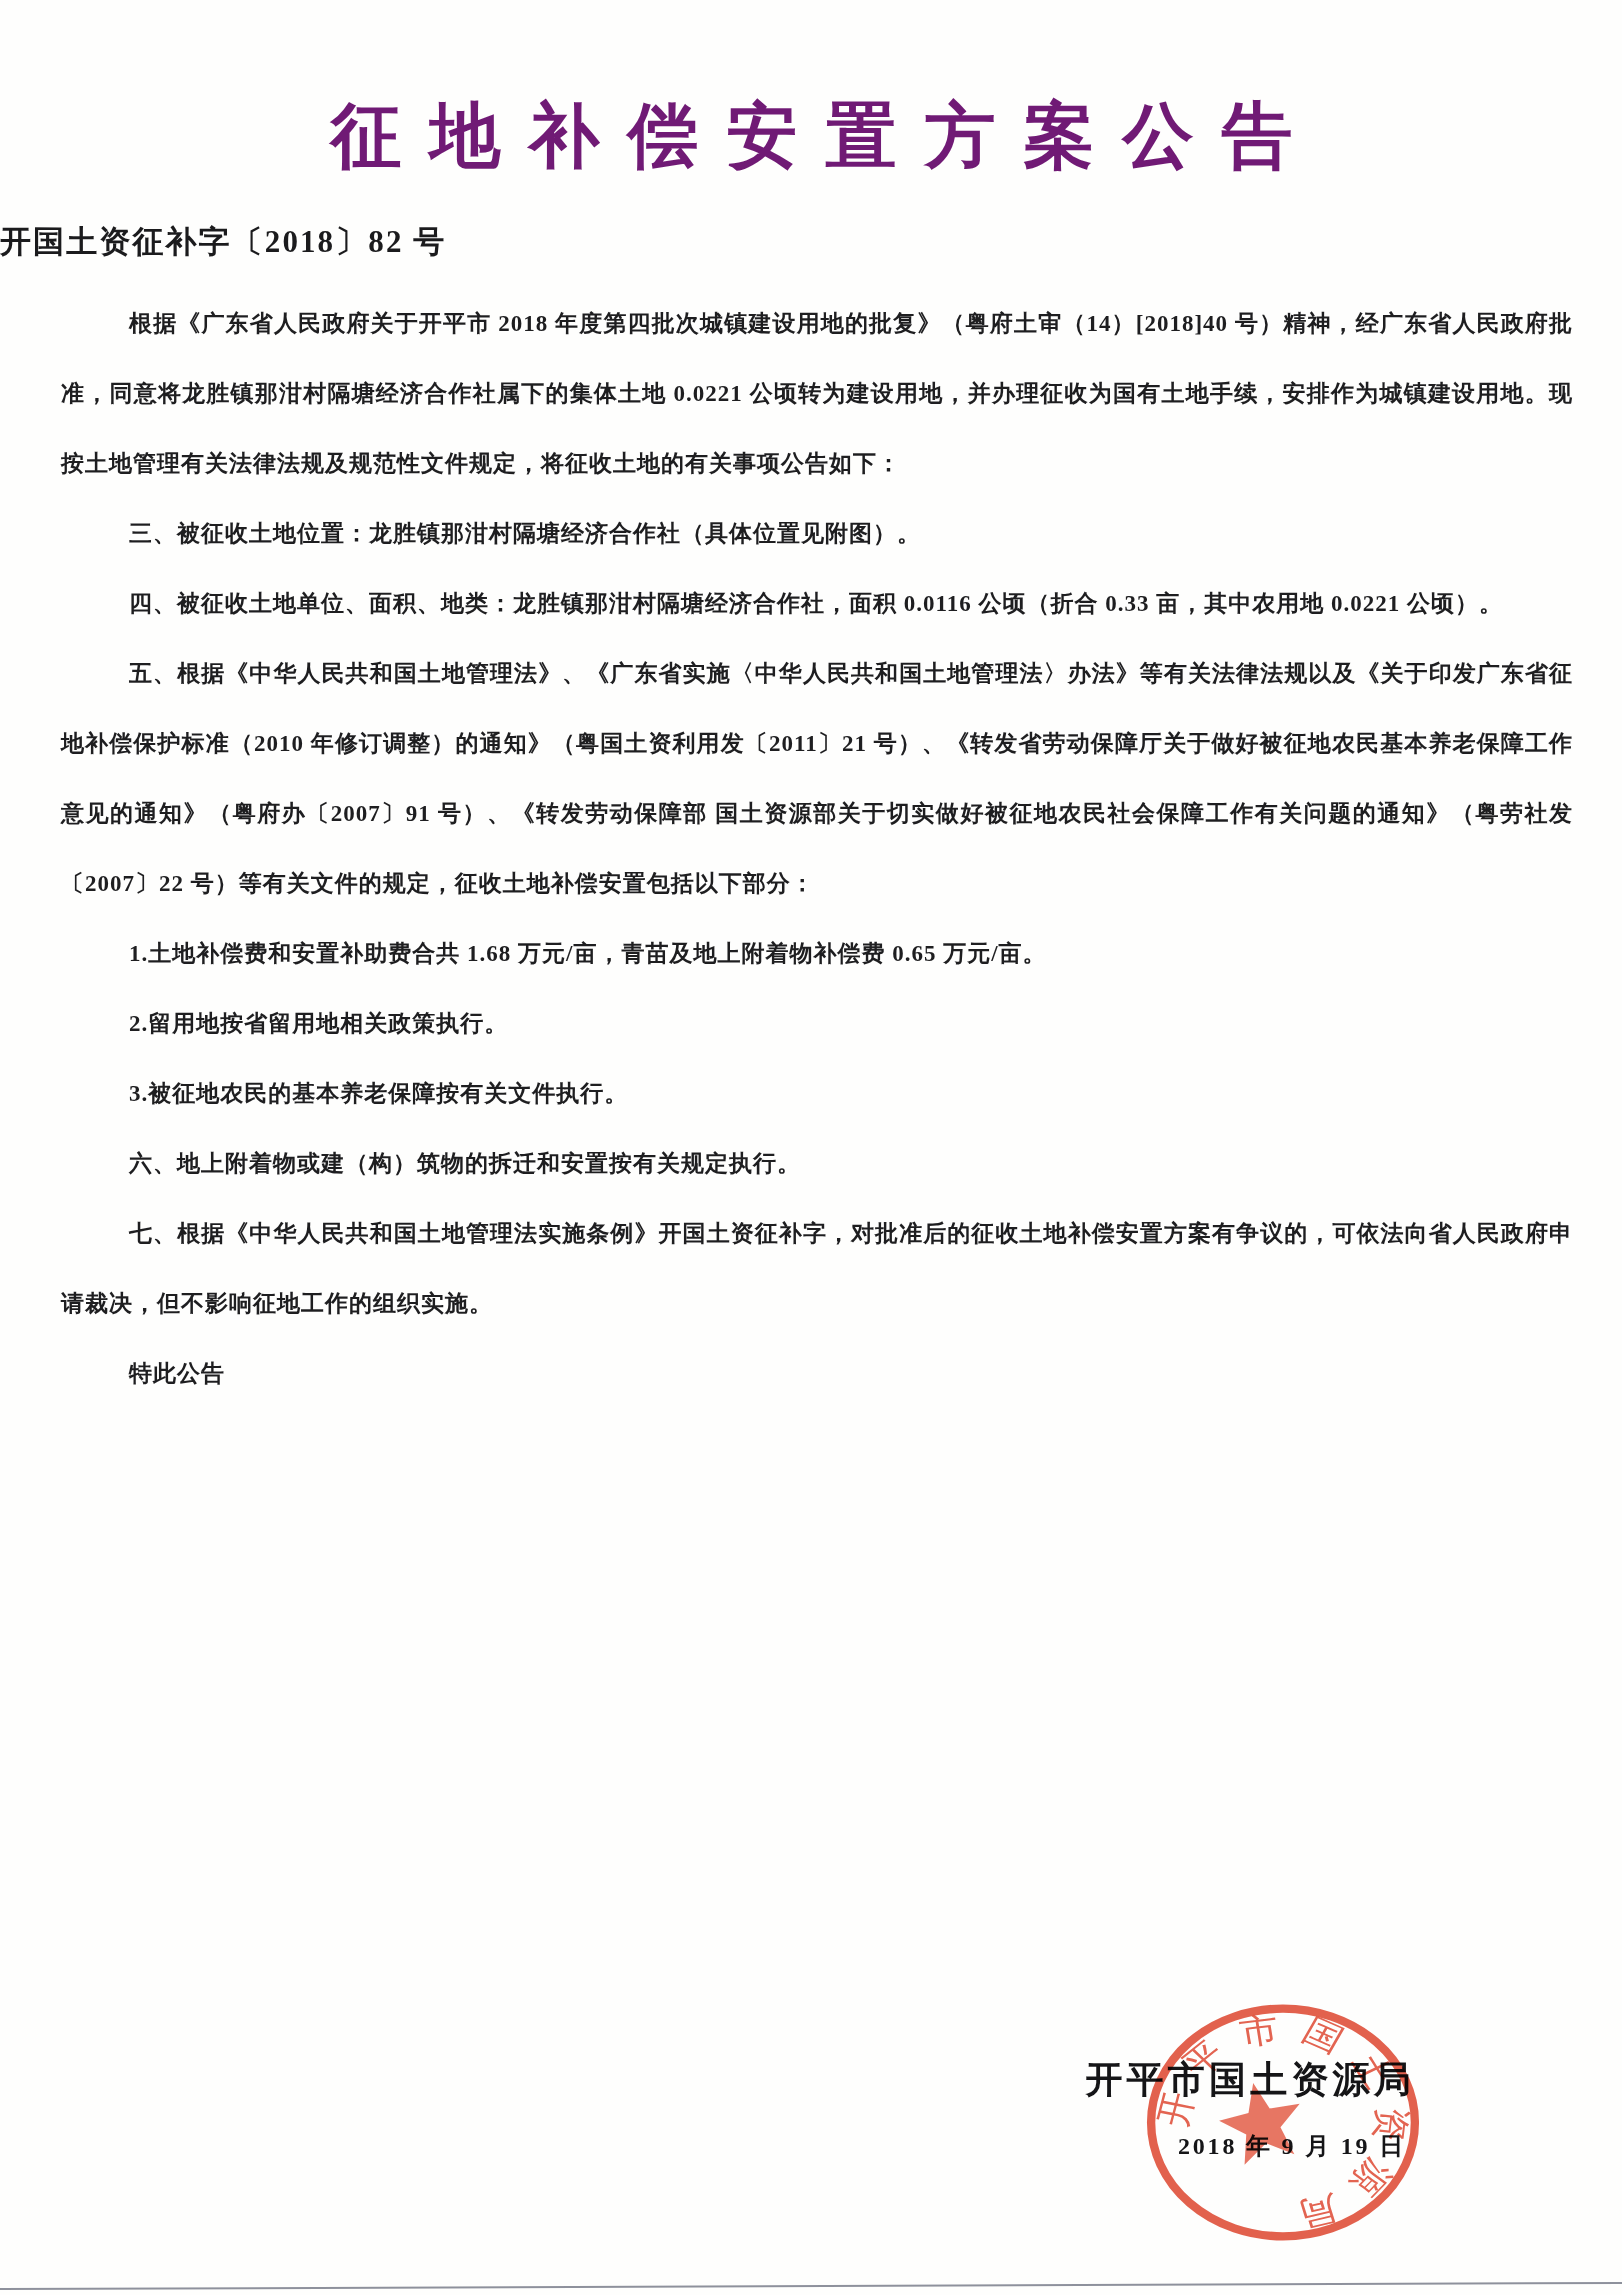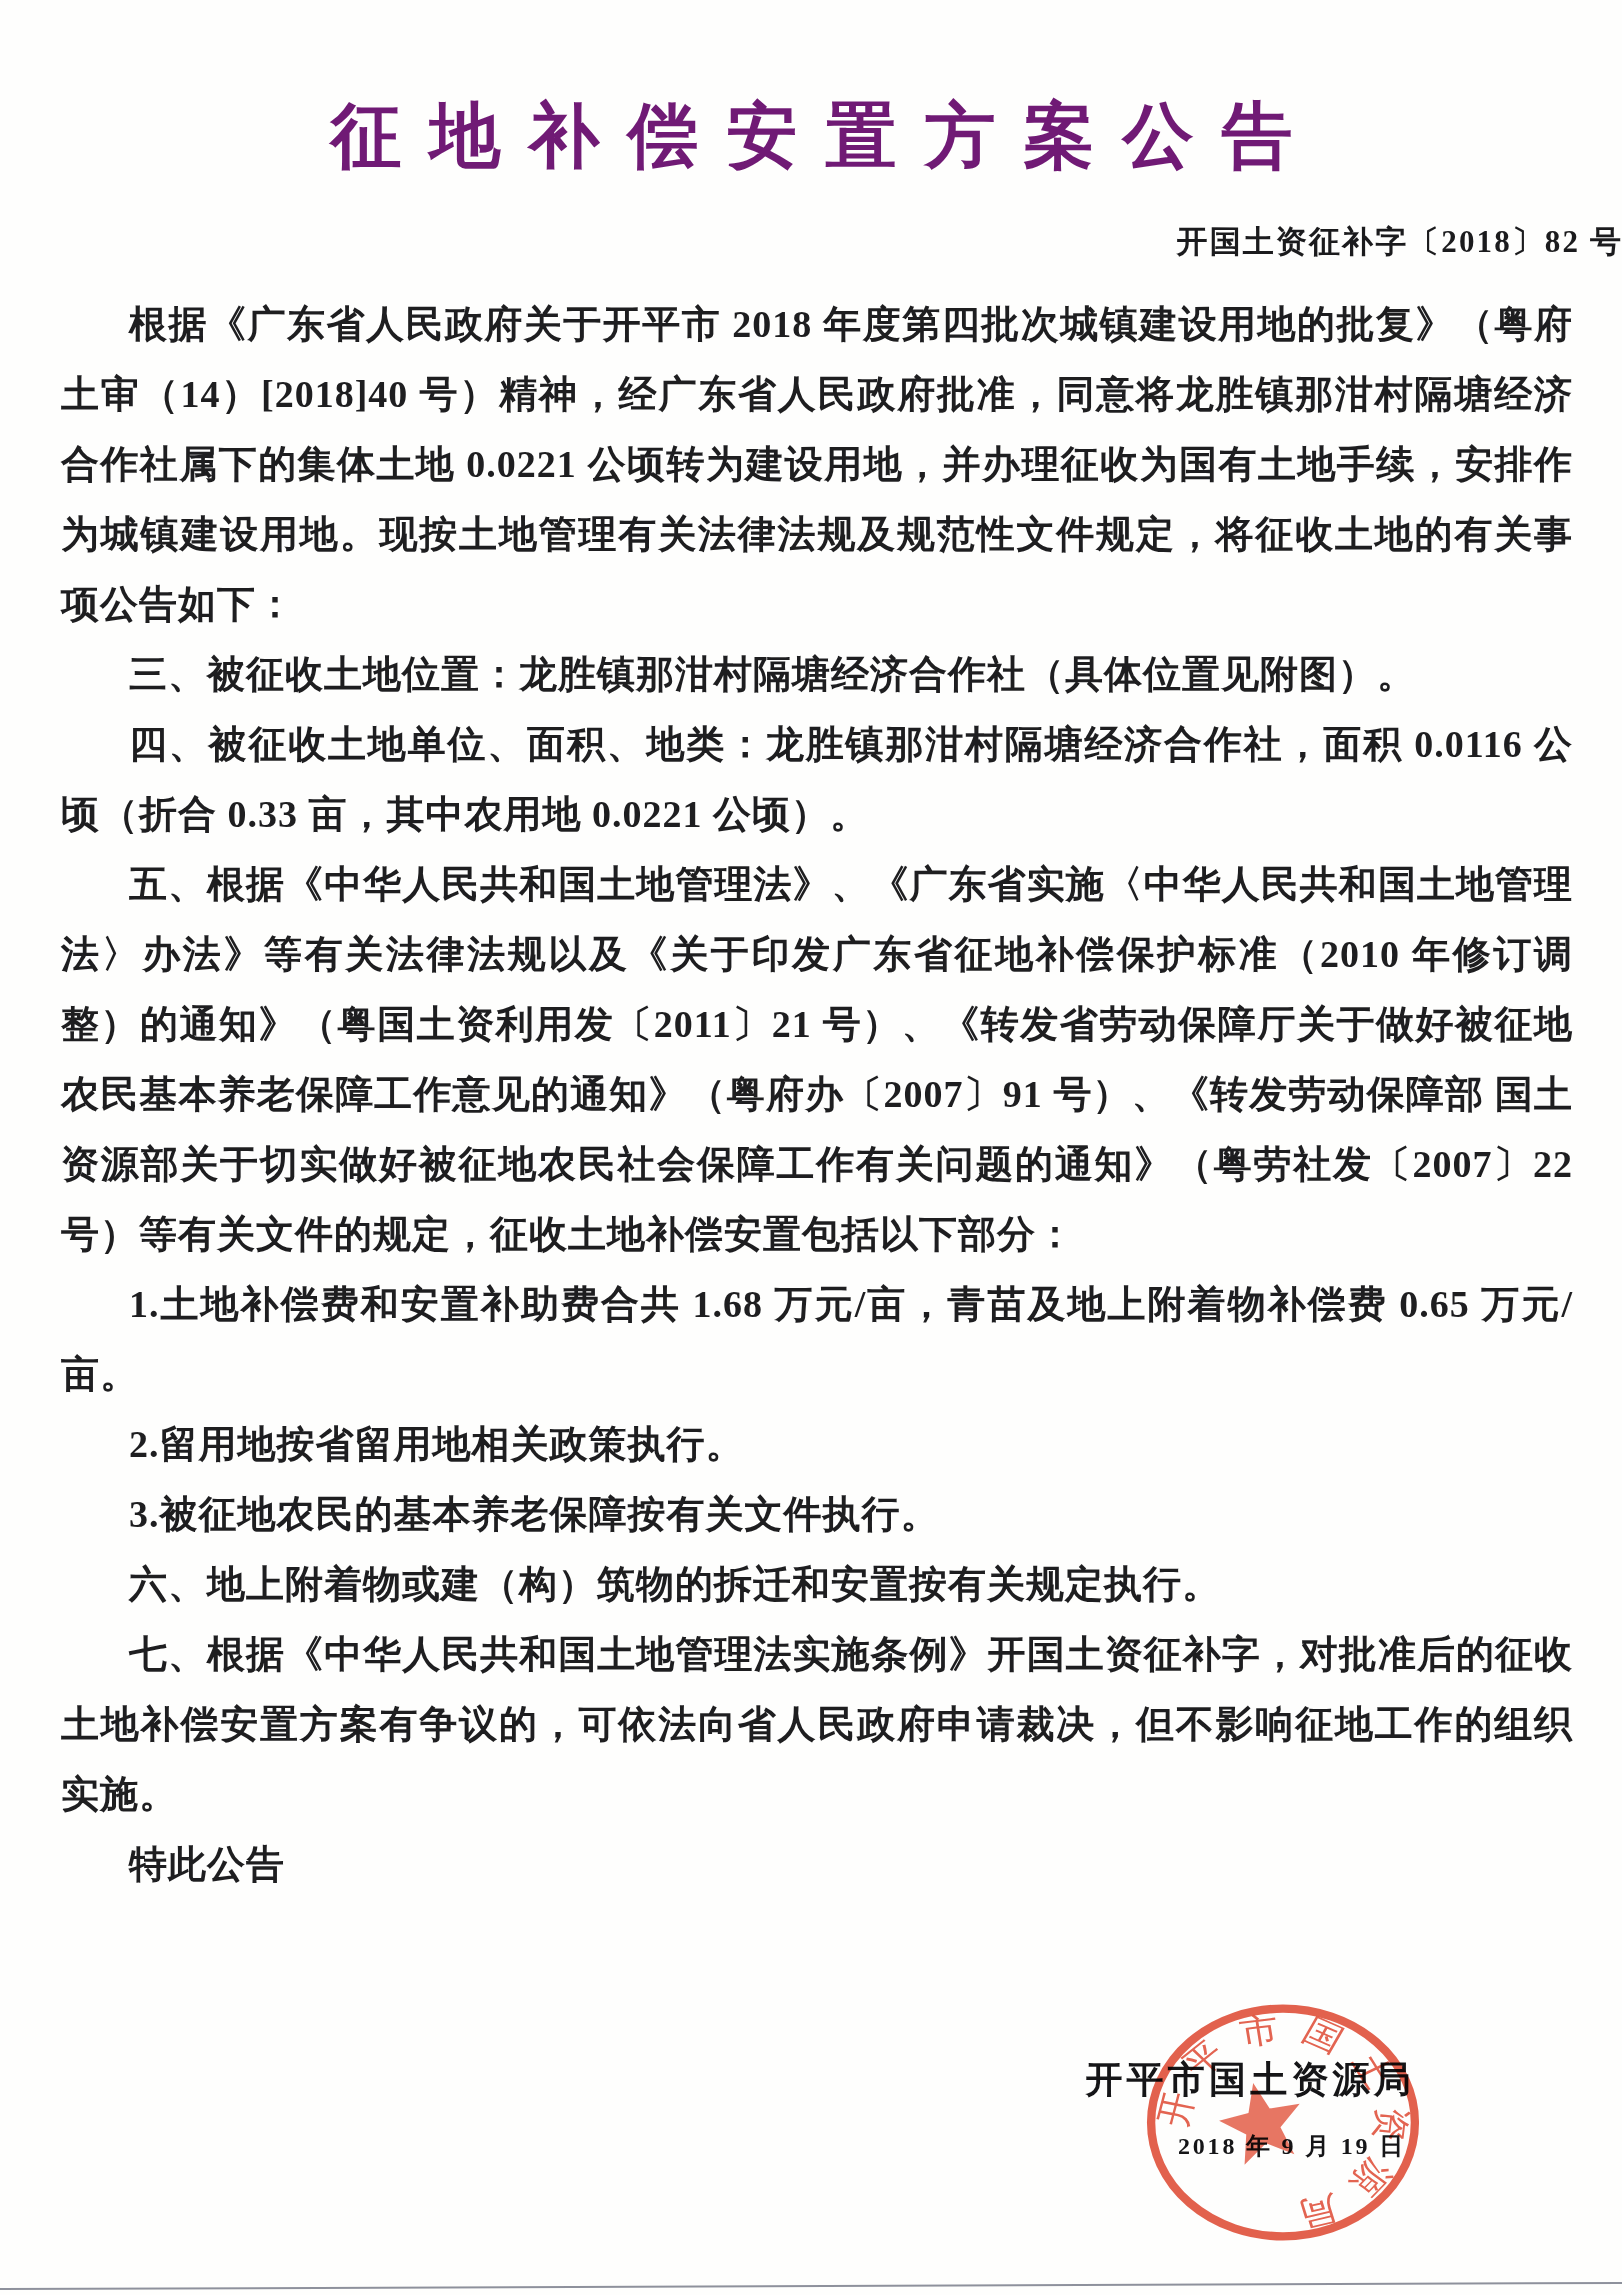--- a/index.html
+++ b/index.html
@@ -13,28 +13,28 @@
   }
   .doc-title{
     position:absolute;top:89px;left:0;width:100%;
     text-align:center;
     font-size:71px;font-weight:700;
     letter-spacing:28px;text-indent:28px;
     color:#701a75;
   }
   .doc-number{
     position:absolute;top:221px;left:0;width:100%;
-    text-align:right;
+    text-align:left;
     font-size:31px;font-weight:700;
     letter-spacing:2.1px;
     color:#1b1b1d;
   }
   .body-text{
     position:absolute;top:289px;left:61px;right:50px;
-    font-size:38px;font-weight:700;
+    font-size:23px;font-weight:700;
     line-height:70px;
     letter-spacing:1px;
     text-align:justify;
     color:#1e1e20;
   }
   .body-text p{margin:0;text-indent:68px;}
   .sig-line{
     position:absolute;right:208px;top:2055px;
     font-size:37px;font-weight:700;letter-spacing:4.2px;
     color:#151517;white-space:nowrap;

